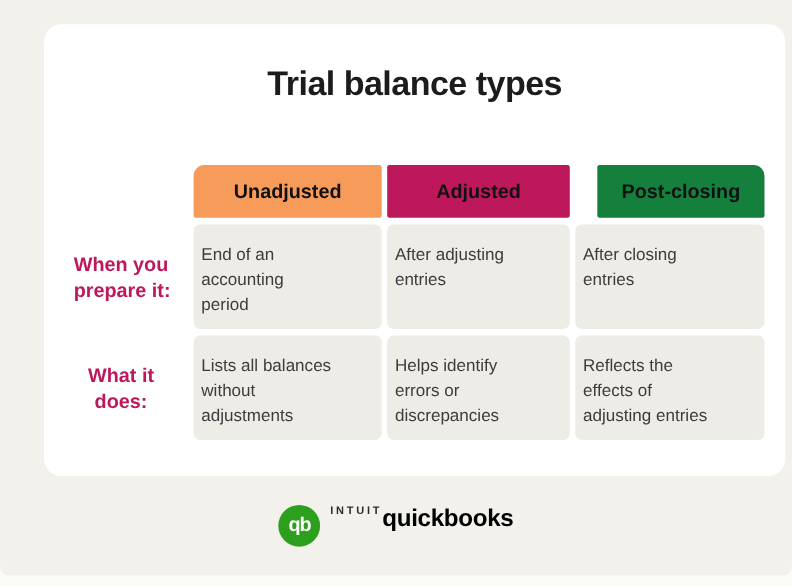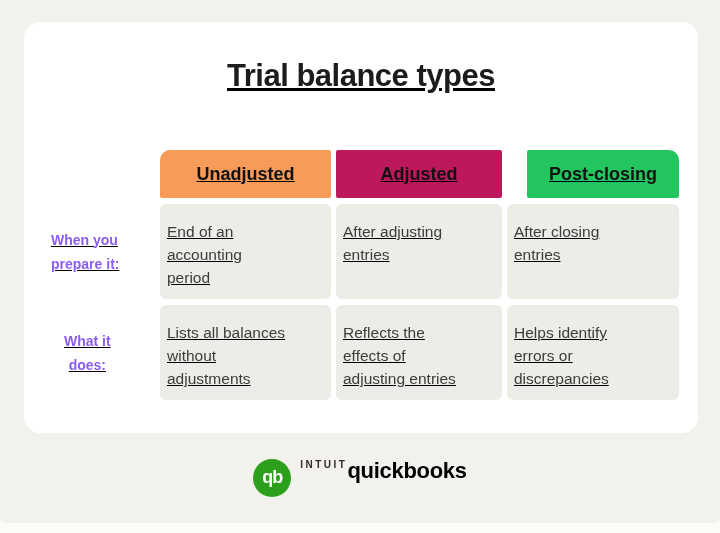--- a/index.html
+++ b/index.html
@@ -6,22 +6,22 @@
   body{
     width:720px;height:533px;position:relative;overflow:hidden;
     background:#FBFBF7;
     font-family:"Liberation Sans", sans-serif;
   }
   .page-bg{
     position:absolute;top:0;left:0;width:720px;height:523px;
     background:#F2F1EB;border-radius:0 0 8px 8px;
   }
   .card{
-    position:absolute;left:24px;top:22px;width:674px;height:411px;
-    background:#FFFFFF;border-radius:16px;text-decoration:underline;
+    position:absolute;left:40px;top:22px;width:674px;height:411px;
+    background:#FFFFFF;border-radius:16px;
   }
   .title{
     margin:36px 0 0;text-align:center;
     font-size:31px;line-height:36px;font-weight:bold;
     letter-spacing:-0.5px;color:#1C1C1C;
   }
   .grid{
     display:grid;margin:56px 0 0 18px;
     grid-template-columns:113px 171px 166px 172px;
     grid-template-rows:48px 95px 95px;
@@ -30,21 +30,21 @@
   .corner{background:transparent;}
   .hcell{
     display:flex;align-items:center;justify-content:center;
     font-size:18px;font-weight:bold;color:#111111;
     border-radius:2px;
   }
   .hcell.first{border-radius:10px 2px 2px 2px;}
   .hcell.last{border-radius:2px 10px 2px 2px;}
   .rlabel{
     display:flex;align-items:center;
-    font-size:14px;font-weight:bold;line-height:24px;color:#8b5cf6;
+    font-size:18px;font-weight:bold;line-height:24px;color:#be185d;
     white-space:pre-line;padding-left:9px;
   }
   .rlabel.indent{padding-left:22px;text-align:center;}
   .bcell{
     background:#EDECE6;border-radius:6px;
     padding:16px 12px 0 7px;
     font-size:15.5px;line-height:23px;color:#3C3C3C;
     white-space:pre-line;
   }
   .logo-row{
@@ -72,43 +72,43 @@
 
 <div class="page-bg"></div>
 
 <div class="card">
   <h1 class="title">Trial balance types</h1>
 
   <div class="grid">
     <div class="corner"></div>
     <div class="hcell first" style="background: rgb(246, 155, 89);">Unadjusted</div>
     <div class="hcell" style="background: #be185d;">Adjusted</div>
-    <div class="hcell last" style="background: #22c55e; margin-left: 20px;">Post-closing</div>
+    <div class="hcell last" style="background: #15803d; margin-left: 20px;">Post-closing</div>
 
     <div class="rlabel">When you
 prepare it:</div>
     <div class="bcell">End of an
 accounting
 period</div>
     <div class="bcell">After adjusting
 entries</div>
     <div class="bcell">After closing
 entries</div>
 
     <div class="rlabel indent">What it
 does:</div>
     <div class="bcell">Lists all balances
 without
 adjustments</div>
+    <div class="bcell">Helps identify
+errors or
+discrepancies</div>
     <div class="bcell">Reflects the
 effects of
 adjusting entries</div>
-    <div class="bcell">Helps identify
-errors or
-discrepancies</div>
   </div>
 </div>
 
 <div class="logo-row">
   <div class="qb-circle" style="background: rgb(44, 160, 28);">qb</div>
   <div class="brand">
     <span class="brand-top">INTUIT</span>
     <span class="brand-bottom">quickbooks</span>
   </div>
 </div>

